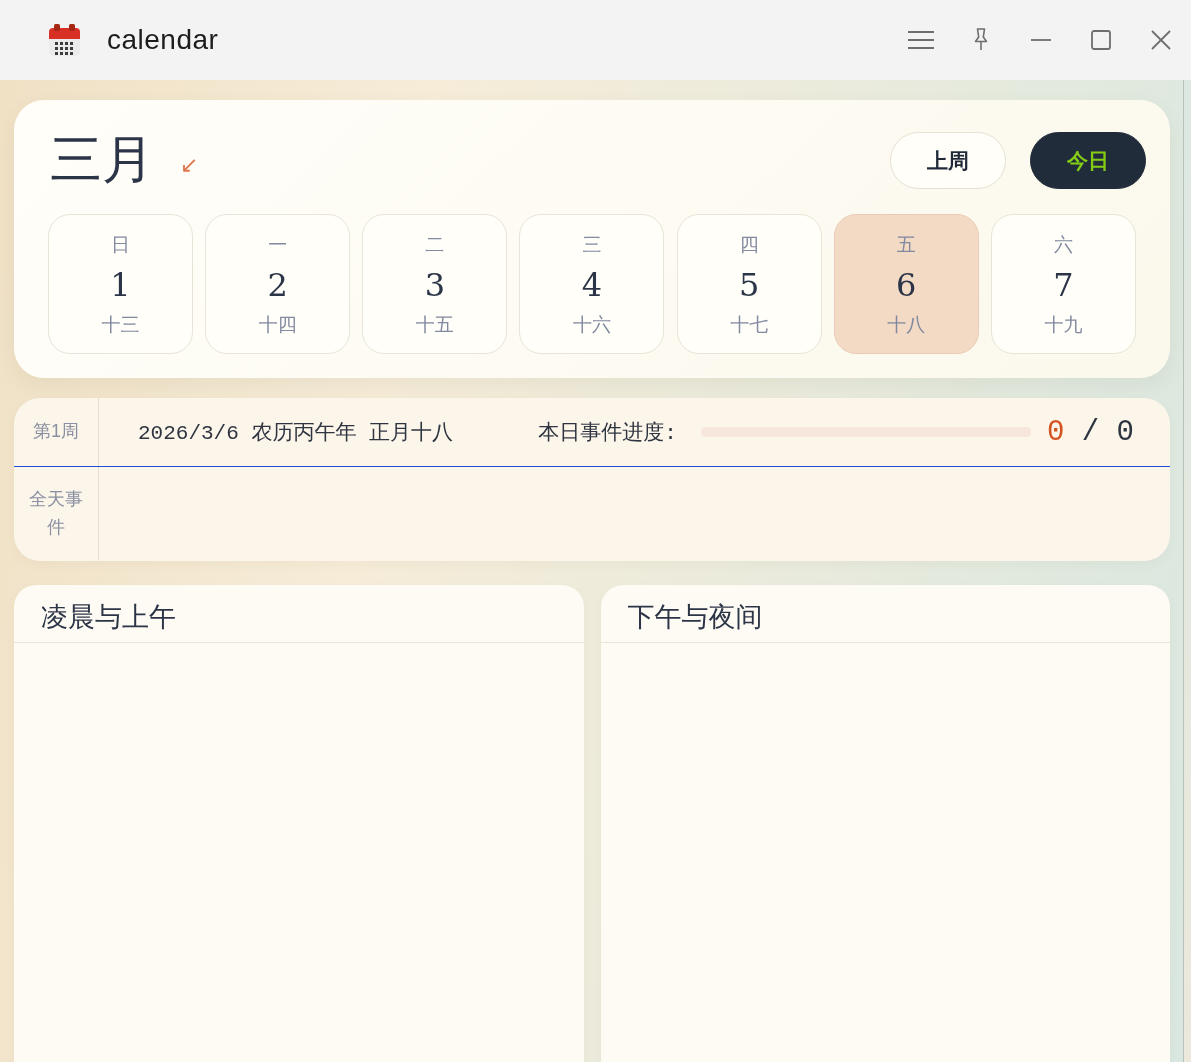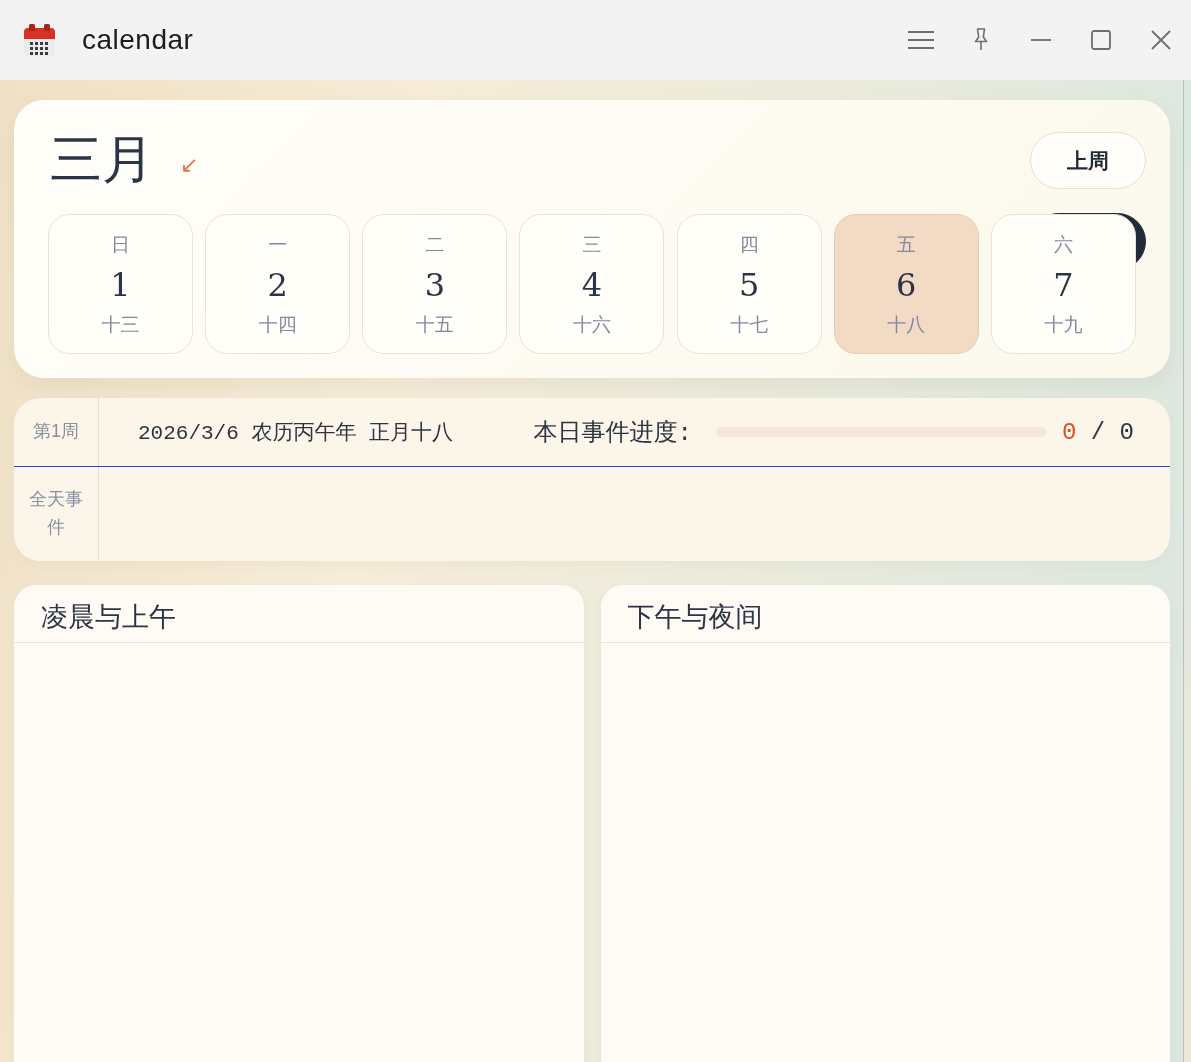--- a/index.html
+++ b/index.html
@@ -2,21 +2,21 @@
 <html><head>
 <meta charset="utf-8">
 <style>
   * { margin:0; padding:0; box-sizing:border-box; }
   html,body { width:1191px; height:1062px; overflow:hidden; }
   body { font-family:"Liberation Sans", sans-serif; position:relative; background:#f3f3f3; }
 
   
   .titlebar {
     position:absolute; left:0; top:0; width:1191px; height:80px;
-    background:#f3f3f3; display:flex; align-items:center;
+    background:#f3f3f3; display:flex; align-items:center;padding-left:25px;
   }
   .app-logo { width:37px; height:37px; margin-left:21px; flex:0 0 auto; }
   .app-title { margin-left:24px; font-size:28px; color:#1d1d1f; letter-spacing:0.5px; }
   .win-controls { position:absolute; right:0; top:0; height:80px; display:flex; align-items:center; }
   .win-btn {
     width:60px; height:80px; display:flex; align-items:center; justify-content:center;
     color:#6e6e6e; cursor:default;
   }
   .win-btn svg { display:block; }
   .hamburger { display:flex; flex-direction:column; gap:6px; }
@@ -41,21 +41,21 @@
   }
   .hero-head { position:absolute; left:36px; top:26px; display:flex; align-items:flex-start; }
   .month-title {
     font-family:"DejaVu Serif","Liberation Serif",serif;
     font-size:52px; color:#2c3547; line-height:1.3;
   }
   .collapse-arrow {
     margin-left:26px; margin-top:26px; font-size:22px; color:#e0764e; cursor:pointer;
     font-family:"DejaVu Sans","Liberation Sans",sans-serif;
   }
-  .nav-btns { position:absolute; right:24px; top:32px; display:flex; gap:24px;flex-direction:column; }
+  .nav-btns { position:absolute; right:24px; top:32px; display:flex; gap:24px; }
   .nav-btn {
     min-width:116px; height:57px; border-radius:29px; border:1px solid #e7e1d4;
     background:#fffef9; color:#1f2937; font-size:21px; font-weight:bold;
     font-family:"Liberation Sans",sans-serif;
     display:flex; align-items:center; justify-content:center; cursor:pointer;
     padding:0 30px;
   }
   .nav-btn.active { background:#212c3a; border-color:#212c3a; color:#84cc16; }
 
   .day-row {
@@ -81,26 +81,26 @@
   .wk-row1 { height:69px; display:flex; align-items:center; border-bottom:1px solid #1d4ed8;gap:15px; }
   .wk-row2 { height:93px; display:flex;justify-content:flex-end; }
   .wk-label-col {
     width:85px; flex:0 0 auto; align-self:stretch; display:flex; align-items:center;
     justify-content:center; border-right:1px solid #e5ded0;
     color:#8a90a1; font-size:18px; text-align:center; padding:0 10px; line-height:1.55;
   }
   .wk-main { flex:1; display:flex; align-items:center; padding:0 36px 0 24px;font-family:Liberation Mono, monospace; }
   .wk-date { font-size:21px; color:#2e3440; }
   .wk-progress-group { margin-left:auto; display:flex; align-items:center; }
-  .wk-progress-label { font-size:24px; color:#2e3440; }
+  .wk-progress-label { font-size:21px; color:#2e3440; }
   .progress-track {
     width:330px; height:10px; border-radius:5px; background:#f6e6dc; margin:0 16px 0 24px;
   }
   .progress-fill { height:10px; border-radius:5px; background:#e0764e; }
-  .wk-count { font-size:24px; white-space:pre; }
+  .wk-count { font-size:29px; white-space:pre; }
   .wk-count .done { color:#d4531e; }
   .wk-count .total { color:#2e3440; }
 
   
   .panels {
     position:absolute; left:14px; top:505px; width:1156px; height:600px;
     display:flex; gap:17px;
   }
   .panel {
     flex:1; background:#fdfbf3; border-radius:22px 22px 0 0;

